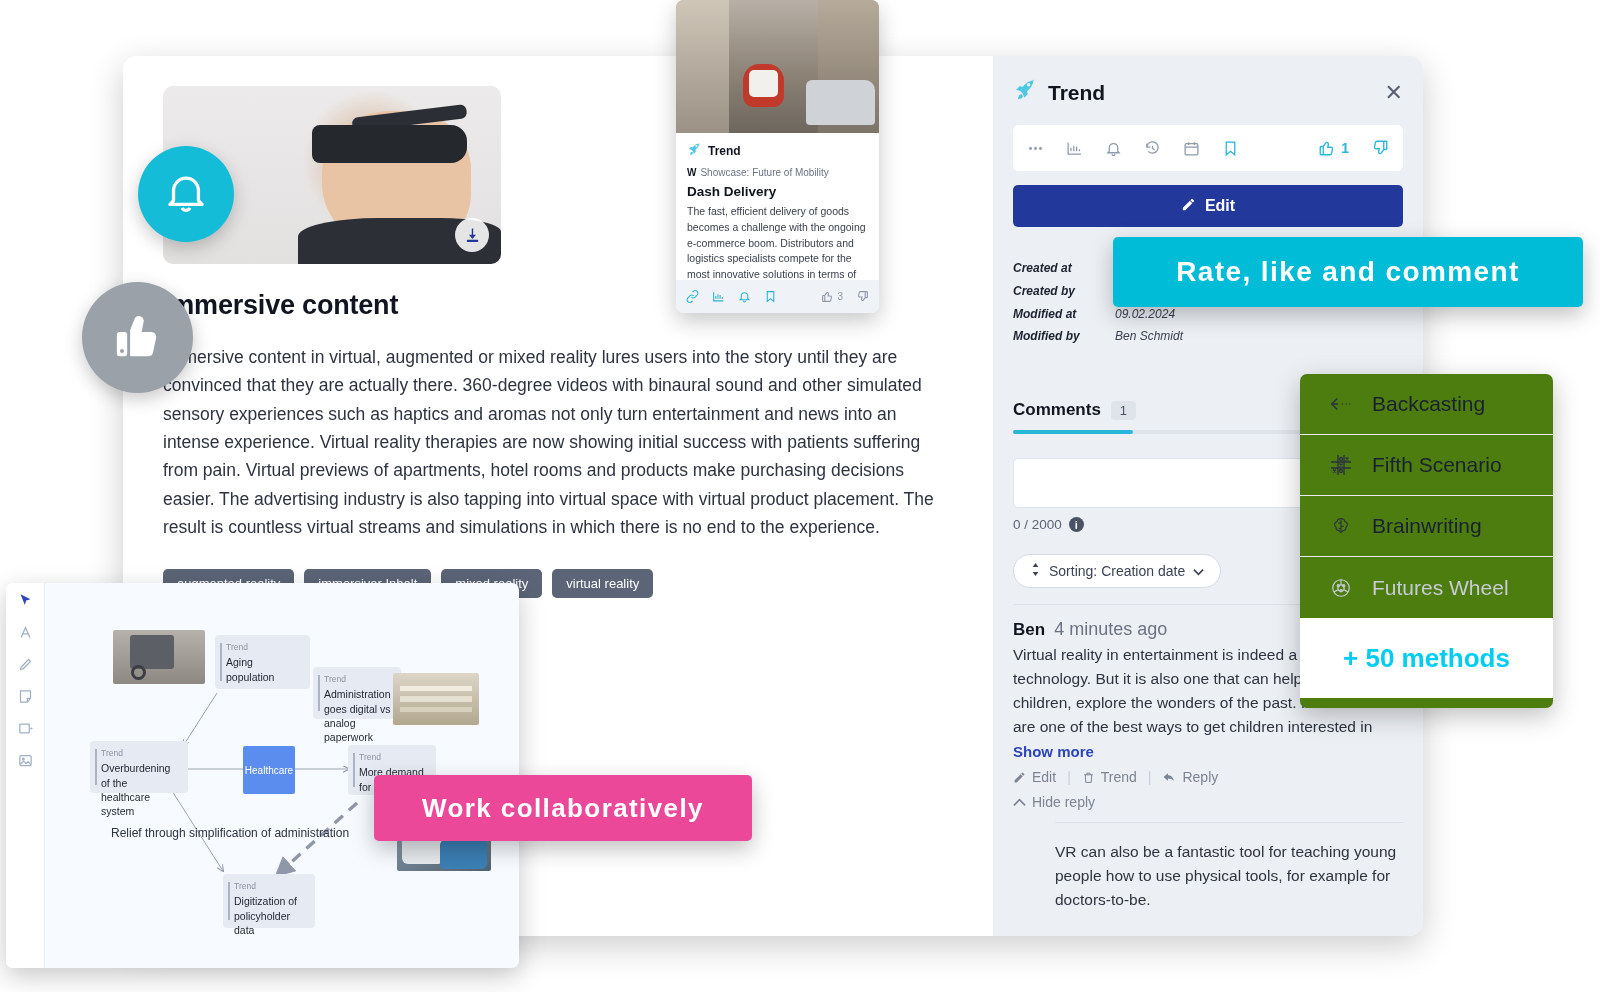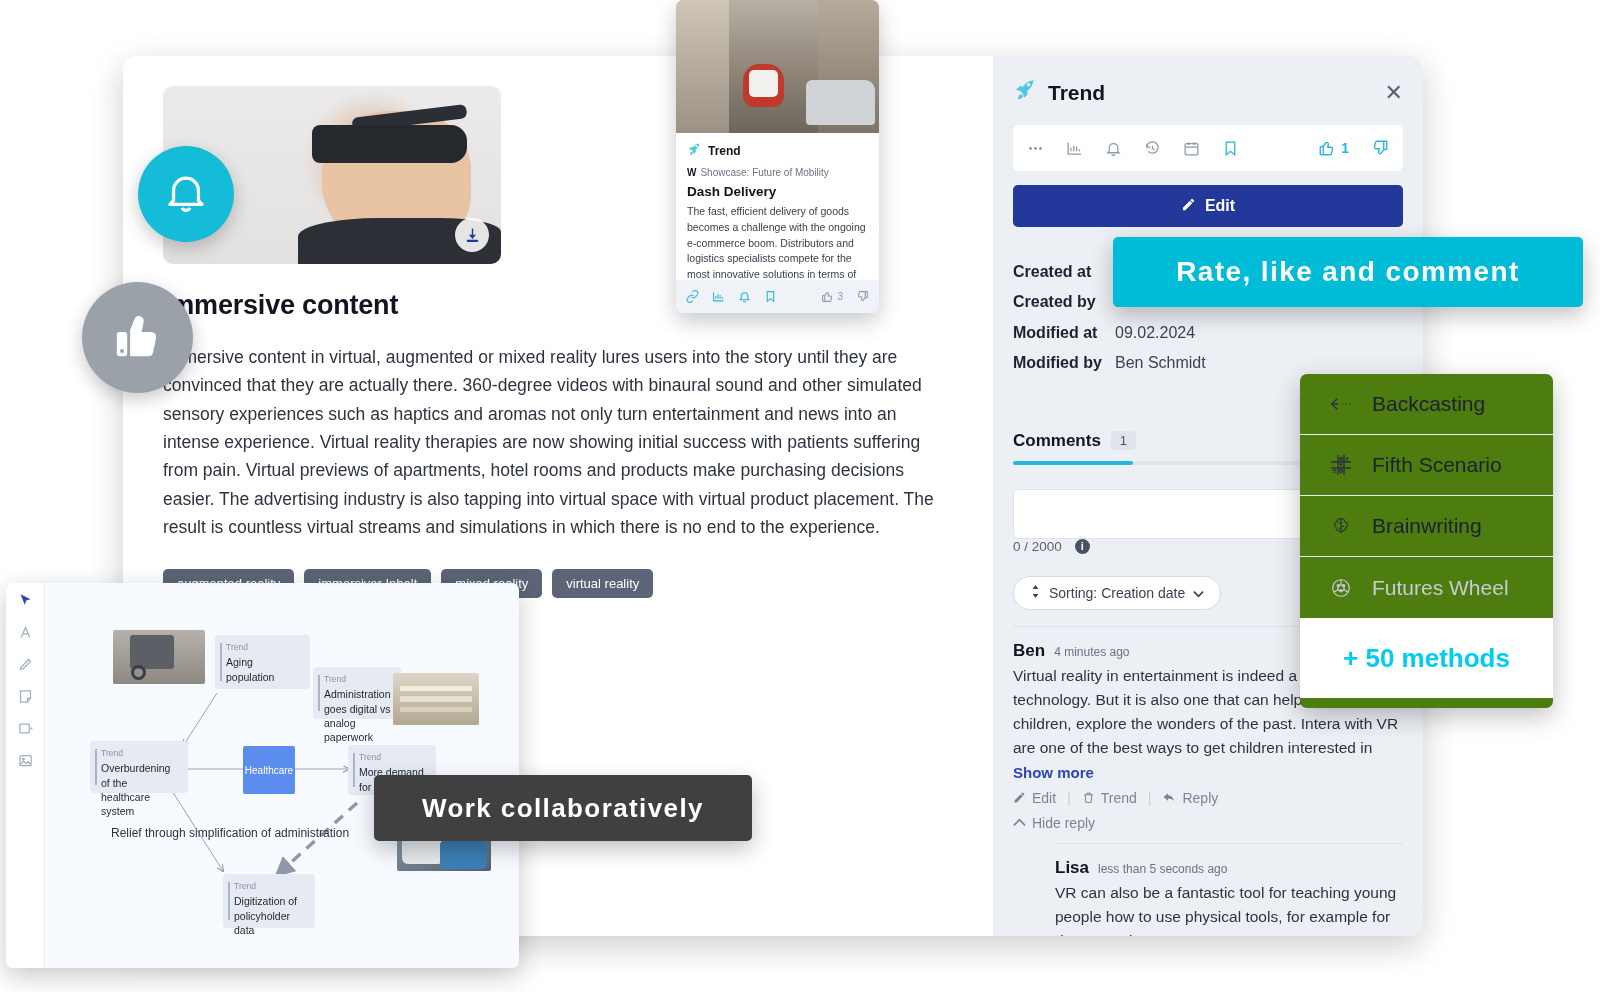--- a/index.html
+++ b/index.html
@@ -80,48 +80,48 @@
   }
   .tp-toolbar .sp { flex:1; }
   .tb-ic { color:#8e99ab; display:flex; align-items:center; }
   .tb-ic.cy { color:#29b6d8; }
   .like-grp { display:flex; align-items:center; gap:5px; color:#29b6d8; font-size:14px; font-weight:700; }
   .edit-btn {
     margin-top:14px; height:42px; background:#22399b; color:#fff;
     border-radius:5px; display:flex; align-items:center; justify-content:center;
     gap:9px; font-size:16px; font-weight:700; cursor:pointer;
   }
-  .meta { margin-top:30px; font-size:16px; line-height:1.9; }
+  .meta { margin-top:30px; font-size:12px; line-height:1.9;font-style:italic; }
   .meta-row { display:flex; gap:10px; }
   .meta-k { color:#1b2230; font-weight:700; width:92px; }
   .meta-v { color:#3a4354; }
   .comments-tabs { margin-top:52px; }
   .ct-label { display:flex; align-items:center; gap:10px; font-size:17px; font-weight:700; color:#10151f; }
   .ct-badge { background:#dfe3ea; color:#4a5365; font-size:13px; font-weight:400; padding:2px 9px; border-radius:4px; }
   .ct-underline { margin-top:10px; height:4px; background:#dfe3ea; border-radius:2px; position:relative; }
   .ct-underline::after { content:""; position:absolute; left:0; top:0; height:4px; width:120px; background:#29b6d8; border-radius:2px; }
   .cmt-input {
     margin-top:24px; height:50px; background:#fff;
     border:1px solid #dfe3ea; border-radius:5px;
   }
-  .cmt-count { font-size:13.5px; color:#5a6475; display:flex; align-items:flex-end; gap:13px; }
+  .cmt-count { margin-top:9px; font-size:13.5px; color:#5a6475; display:flex; align-items:flex-end; gap:7px; }
   .info-dot {
     width:15px;height:15px;border-radius:50%;background:#4a5365;color:#fff;
     font-size:11px; font-weight:700; display:flex;align-items:center;justify-content:center;
   }
   .sort-btn {
     margin-top:22px; display:inline-flex; align-items:center; gap:8px;
     background:#fff; border:1px solid #d6dbe4; border-radius:20px;
     padding:8px 16px; font-size:14px; color:#3a4354; cursor:pointer;
   }
   .cmt-sep { margin-top:16px; height:1px; background:#dde1e9; }
   .cmt { margin-top:14px; }
   .cmt-head { display:flex; align-items:baseline; gap:9px; }
   .cmt-author { font-size:17px; font-weight:700; color:#10151f; }
-  .cmt-time { font-size:12px; color:#6a7384; }
+  .cmt-time { font-size:18px; color:#6a7384; }
   .cmt-text { margin-top:3px; font-size:15.5px; line-height:1.55; color:#2d3340; }
   .show-more { margin-top:4px; font-size:15px; color:#2c45b8; font-weight:700; cursor:pointer; }
   .cmt-actions { margin-top:9px; display:flex; align-items:center; gap:11px; font-size:14px; color:#7b8494; }
   .cmt-actions .act { display:flex; align-items:center; gap:6px; cursor:pointer; }
   .cmt-actions .bar { color:#c8cedb; }
   .reply { margin-left:42px; margin-top:12px; padding-top:14px; border-top:1px solid #dde1e9; }
 
   
   .mini-card {
     position:absolute; left:676px; top:0px; width:203px; height:313px;
@@ -196,21 +196,21 @@
     position:absolute; display:flex; align-items:center; justify-content:center;
     color:#fff; font-weight:700; border-radius:5px;
     box-shadow:0 8px 22px rgba(0,0,0,.25); letter-spacing:1.4px;
   }
   .callout-rate {
     left:1113px; top:237px; width:470px; height:70px;
     background:#00bcd7; font-size:28px;
   }
   .callout-work {
     left:374px; top:775px; width:378px; height:66px;
-    background:#404040; font-size:26px;
+    background:#ec4899; font-size:26px;
   }
 
   
   .methods {
     position:absolute; left:1300px; top:374px; width:253px; height:334px;
     background:#4d7c0f; border-radius:7px; box-shadow:0 8px 26px rgba(0,0,0,.25);
     overflow:hidden;
   }
   .m-row {
     height:61px; display:flex; align-items:center; gap:18px;
@@ -413,24 +413,20 @@
         <div class="cmt-actions">
           <span class="act">
             <svg width="13" height="9" viewBox="0 0 14 9" fill="none" stroke="#7b8494" stroke-width="1.8">
                 <path d="M1 7.5L7 1.5l6 6"></path>
               </svg>
             <span>Hide reply</span>
           </span>
         </div>
 
         <div class="reply">
-          <div class="cmt-head">
-            <span class="cmt-author">Lisa</span>
-            <span class="cmt-time">less than 5 seconds ago</span>
-          </div>
           <div class="cmt-text">VR can also be a fantastic tool for teaching young people how to use physical tools, for example for doctors-to-be.</div>
 
         </div>
       </div>
     </div>
   </div>
 
   <div class="mini-card">
     <div class="mini-photo">
       <div class="mp-wall-l"></div>

